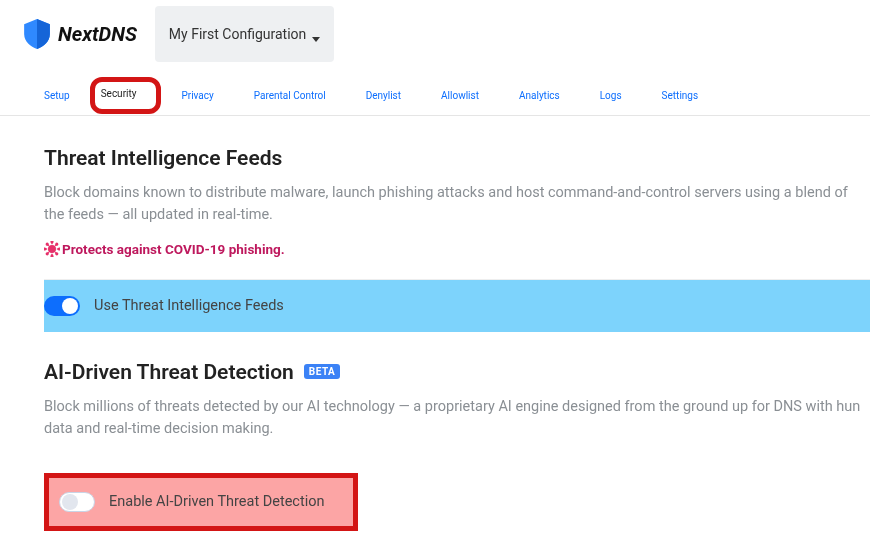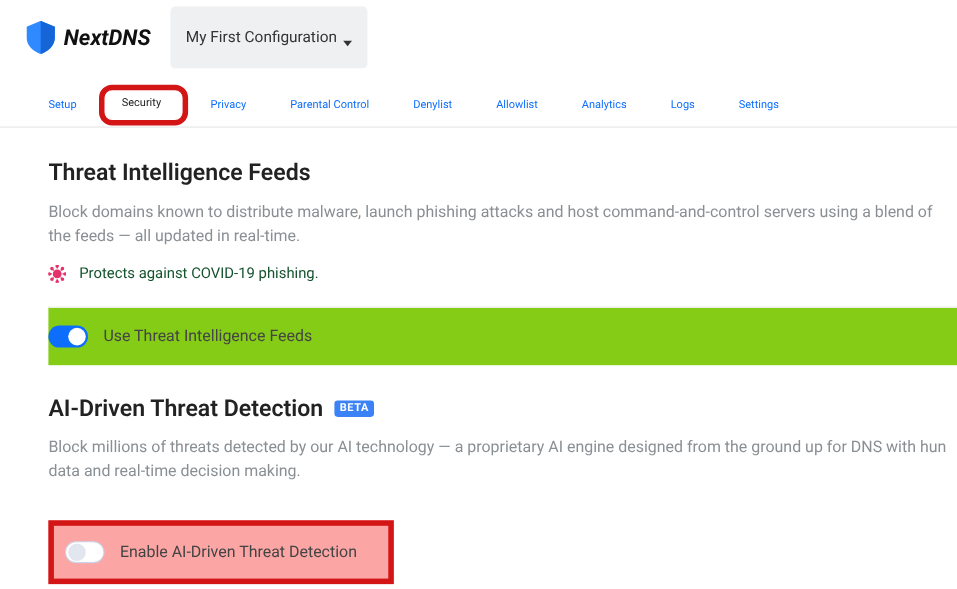--- a/index.html
+++ b/index.html
@@ -64,21 +64,21 @@
       white-space: nowrap;
     }
     .tab.active {
       color: #222;
     }
     .highlight-red {
       border: 5px solid #d31515;
       border-radius: 2px;
     }
     .tab.security-highlight {
-      padding: 6px 20px 10px 16px;
+      padding: 6px 20px 10px 6px;
       margin-top: -4px;
       border-radius: 12px;
     }
     .content {
       padding: 30px 0 0 44px;
     }
     .section {
       margin-bottom: 28px;
     }
     .section-title {
@@ -92,32 +92,32 @@
     }
     .section-desc {
       font-size: 14.5px;
       color: #8a8f94;
       line-height: 1.55;
       margin-bottom: 14px;
     }
     .covid-row {
       display: flex;
       align-items: center;
-      gap: 12px;
+      gap: 2px;
       font-size: 13.5px;
-      font-weight: 400;
-      color: #14532d;
+      font-weight: 700;
+      color: #be185d;
       margin-bottom: 0;
     }
     .virus-icon {
       width: 16px; height: 16px;
     }
     .toggle-row {
       border-top: 1px solid #eee;
-      background: #84cc16;
+      background: #7dd3fc;
       padding: 16px 0 16px 0;
       margin-top: 22px;
       display: flex;
       align-items: center;
       gap: 14px;
       padding-left: 0;
     }
     .toggle-row-inner {
       display: flex;
       align-items: center;

